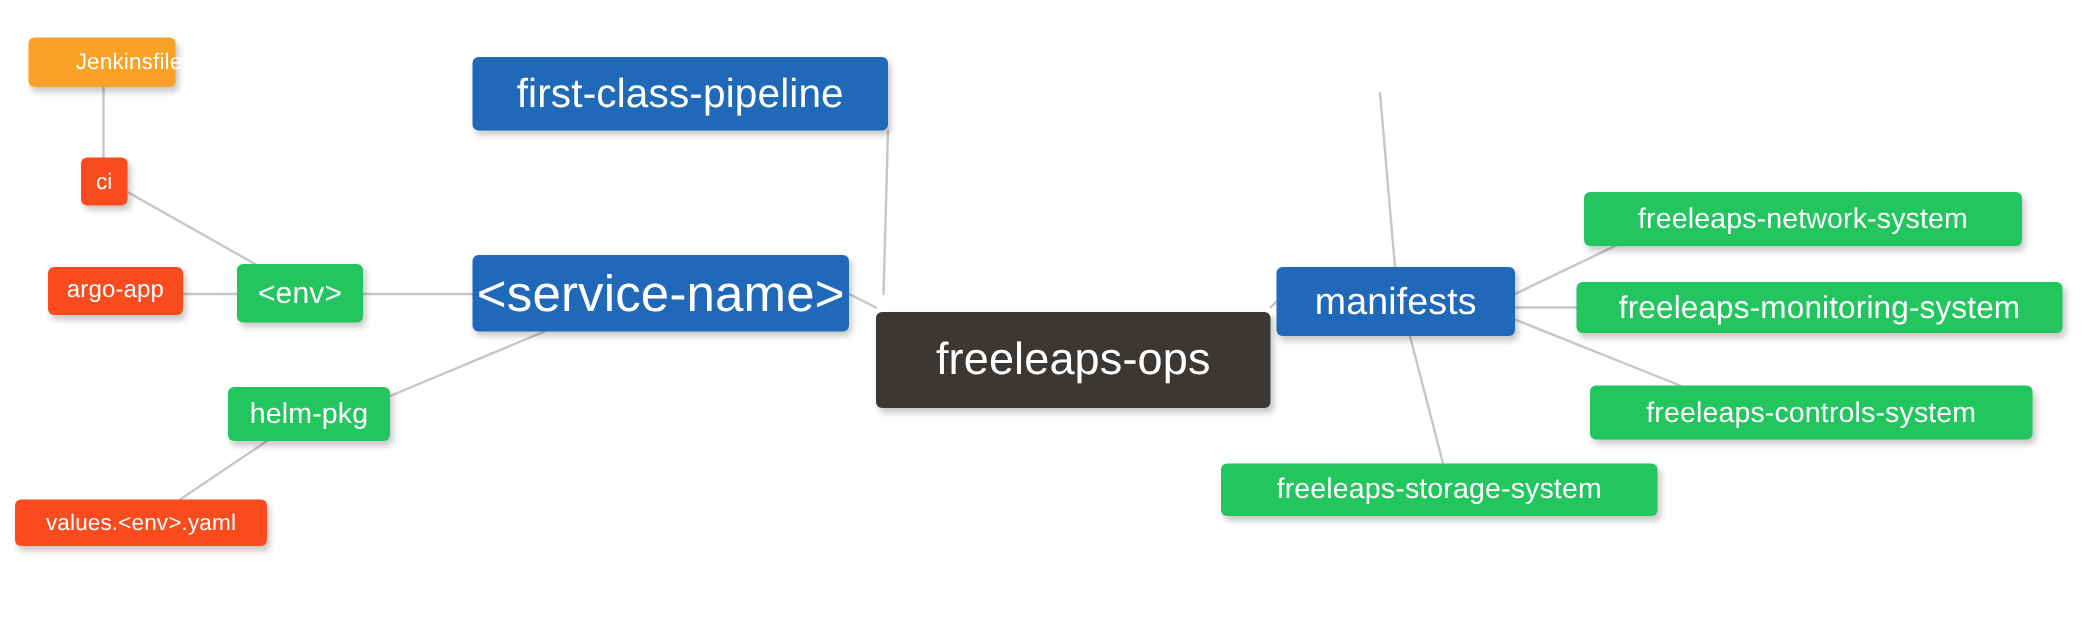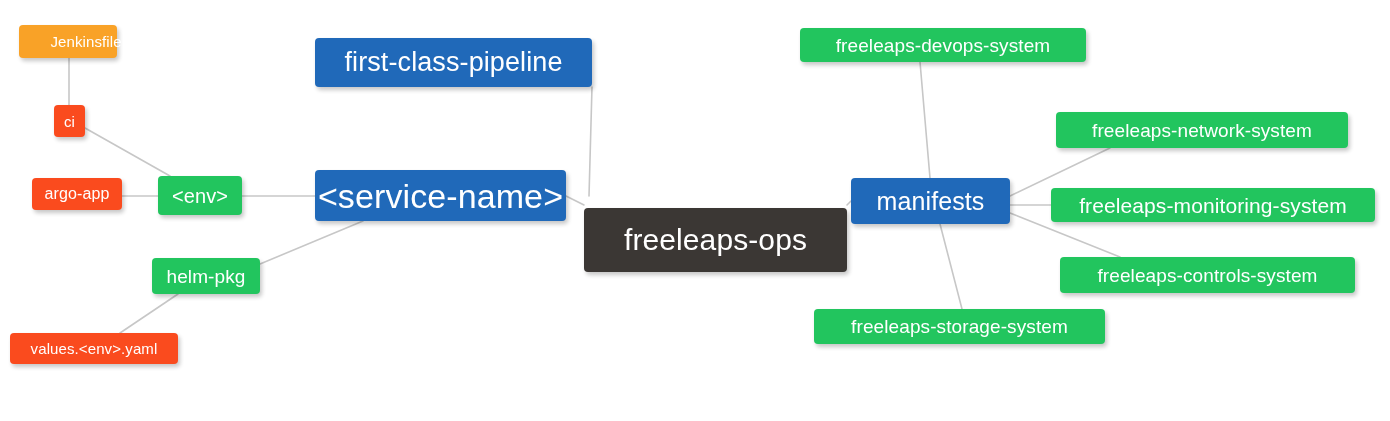--- a/index.html
+++ b/index.html
@@ -72,18 +72,17 @@
 <div class="node root" style="left: 584px; top: 173px; width: 263px; height: 64px; font-size: 30px; margin-top: 35px;">freeleaps-ops</div>
     <div class="node blue" style="left: 315px; top: 170px; width: 251px; height: 51px; font-size: 34px;">&lt;service-name&gt;</div>
     <div class="node blue" style="left: 315px; top: 38px; width: 277px; height: 49px; font-size: 27px;">first-class-pipeline</div>
     <div class="node blue" style="left: 851px; top: 178px; width: 159px; height: 46px; font-size: 25px;">manifests</div>
     <div class="node green" style="left: 158px; top: 176px; width: 84px; height: 39px; font-size: 20px;">&lt;env&gt;</div>
     <div class="node green" style="left: 152px; top: 258px; width: 108px; height: 36px; font-size: 19px;">helm-pkg</div>
     <div class="node red" style="left: 10px; top: 333px; width: 168px; height: 31px; font-size: 15px;">values.&lt;env&gt;.yaml</div>
     <div class="node red" style="left: 32px; top: 178px; width: 90px; height: 32px; font-size: 16px;">argo-app</div>
     <div class="node red" style="left: 54px; top: 105px; width: 31px; height: 32px; font-size: 15px;">ci</div>
     <div class="node orange" style="left: 19px; top: 25px; width: 98px; height: 33px; font-size: 15px;">Jenkinsfile</div>
-    <div class="node green" style="left: 800px; top: 28px; width: 286px; height: 34px; font-size: 19px;">freeleaps-devops-system</div>
-    <div class="node green" style="left: 1056px; top: 112px; width: 292px; height: 36px; font-size: 19px;">freeleaps-network-system</div>
+    <div class="node green" style="left: 1056px; top: 128px; width: 292px; height: 36px; font-size: 19px;">freeleaps-network-system</div>
     <div class="node green" style="left: 1051px; top: 188px; width: 324px; height: 34px; font-size: 21px;">freeleaps-monitoring-system</div>
     <div class="node green" style="left: 1060px; top: 257px; width: 295px; height: 36px; font-size: 19px;">freeleaps-controls-system</div>
     <div class="node green" style="left: 814px; top: 309px; width: 291px; height: 35px; font-size: 19px;">freeleaps-storage-system</div>
   </div>
 
 </body></html>

